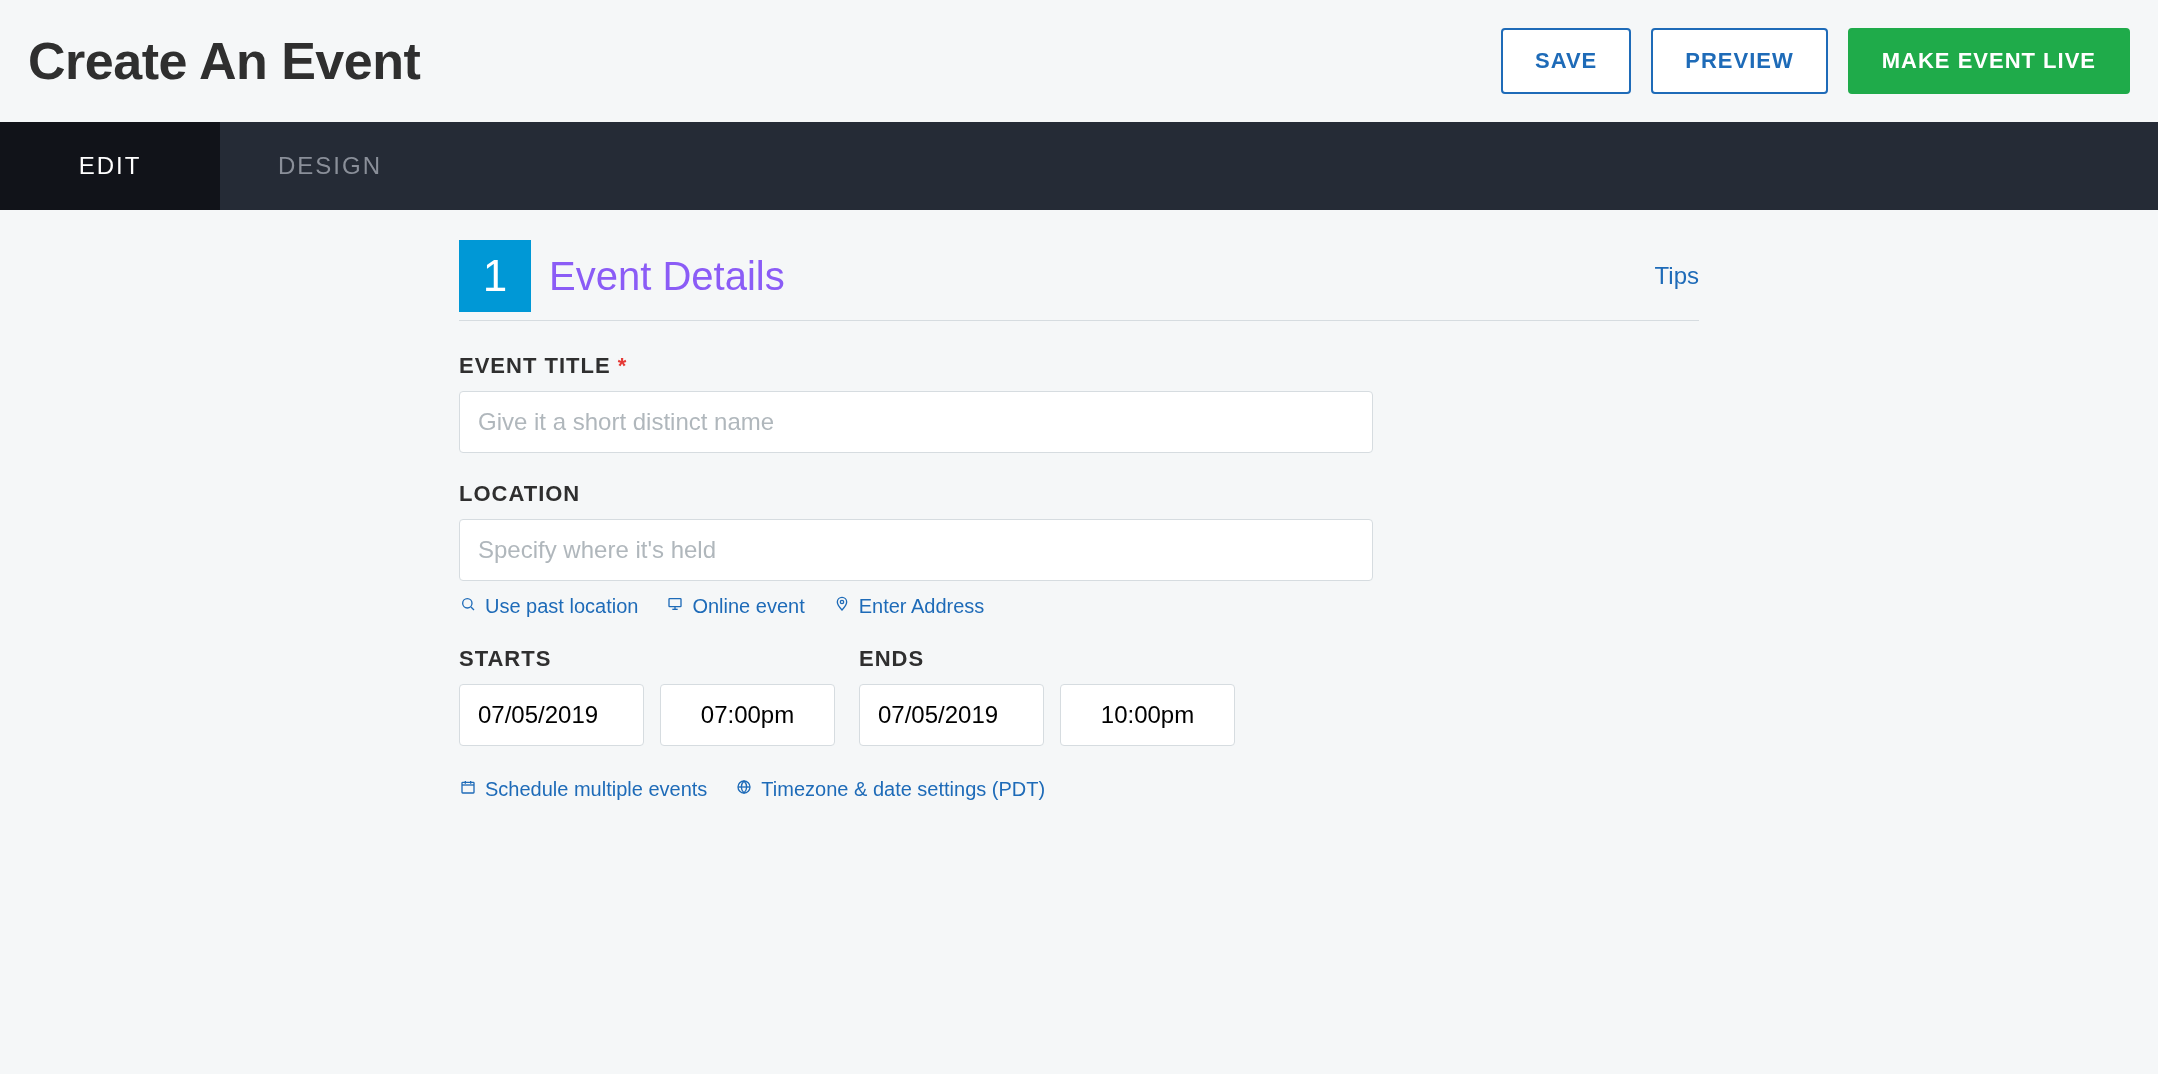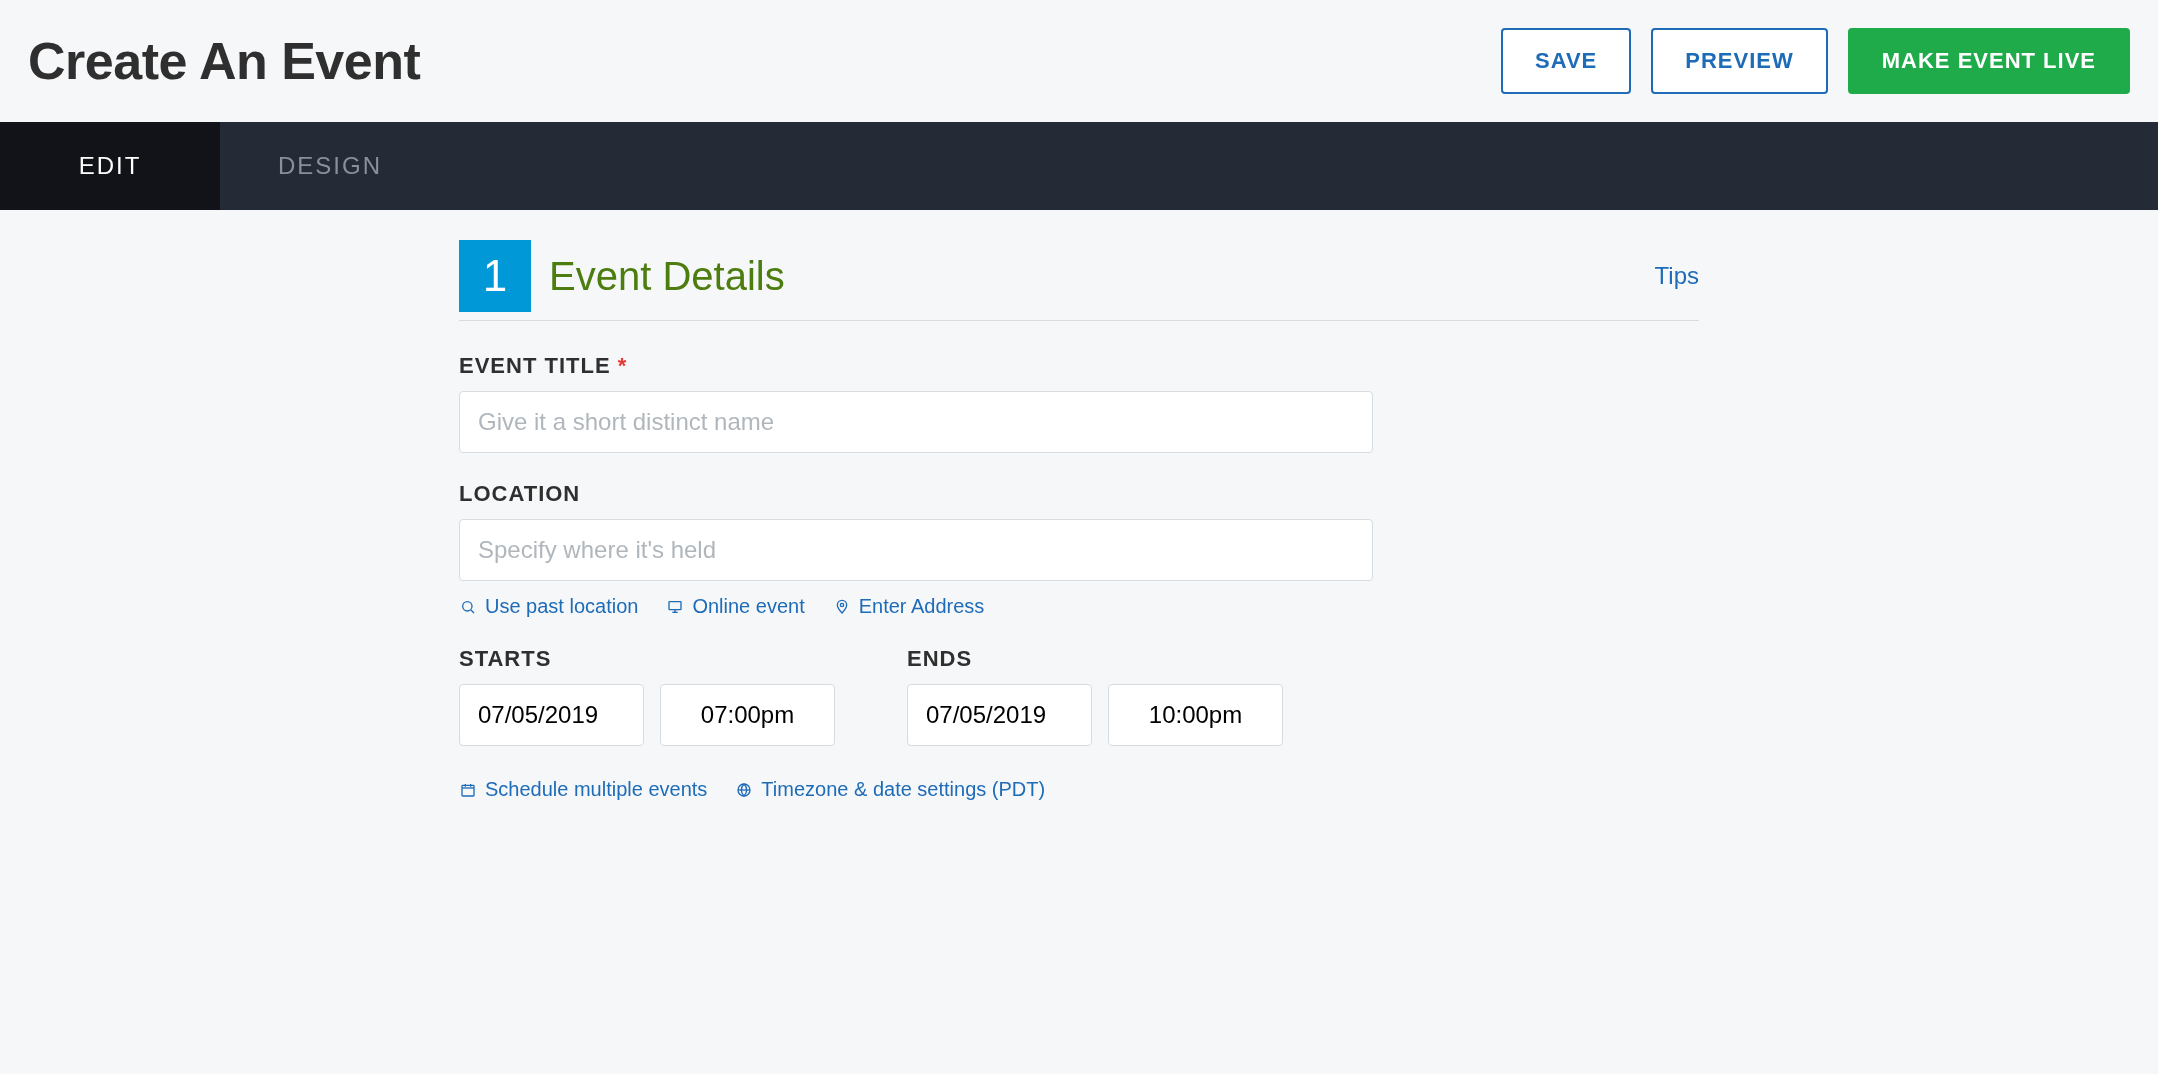--- a/index.html
+++ b/index.html
@@ -87,21 +87,21 @@
     display: flex;
     align-items: center;
     justify-content: center;
     font-size: 44px;
     font-weight: 400;
     margin-right: 18px;
   }
   .section-title {
     font-size: 40px;
     font-weight: 400;
-    color: #4d7c0f;
+    color: #8b5cf6;
   }
   .tips-link {
     margin-left: auto;
     color: #1e6bb8;
     font-size: 24px;
     text-decoration: none;
     cursor: pointer;
   }
 
   .field-group { margin-bottom: 28px; }
@@ -127,32 +127,32 @@
   }
   .text-input::placeholder { color: #b0b7bc; }
 
   .quick-links {
     display: flex;
     gap: 28px;
     margin-top: 14px;
   }
   .quick-link {
     display: inline-flex;
-    align-items: center;
+    align-items: flex-start;
     gap: 8px;
     color: #1e6bb8;
     font-size: 20px;
     text-decoration: none;
     cursor: pointer;
   }
   .quick-link .icon { width: 18px; height: 18px; display:inline-flex; align-items:center; justify-content:center; }
 
   .datetime-row {
     display: flex;
-    gap: 72px;
+    gap: 24px;
     margin-top: 20px;
   }
   .dt-col { }
   .dt-inputs { display: flex; gap: 16px; }
   .dt-input {
     height: 62px;
     border: 1px solid #d6dce0;
     border-radius: 4px;
     padding: 0 18px;
     font-size: 24px;

